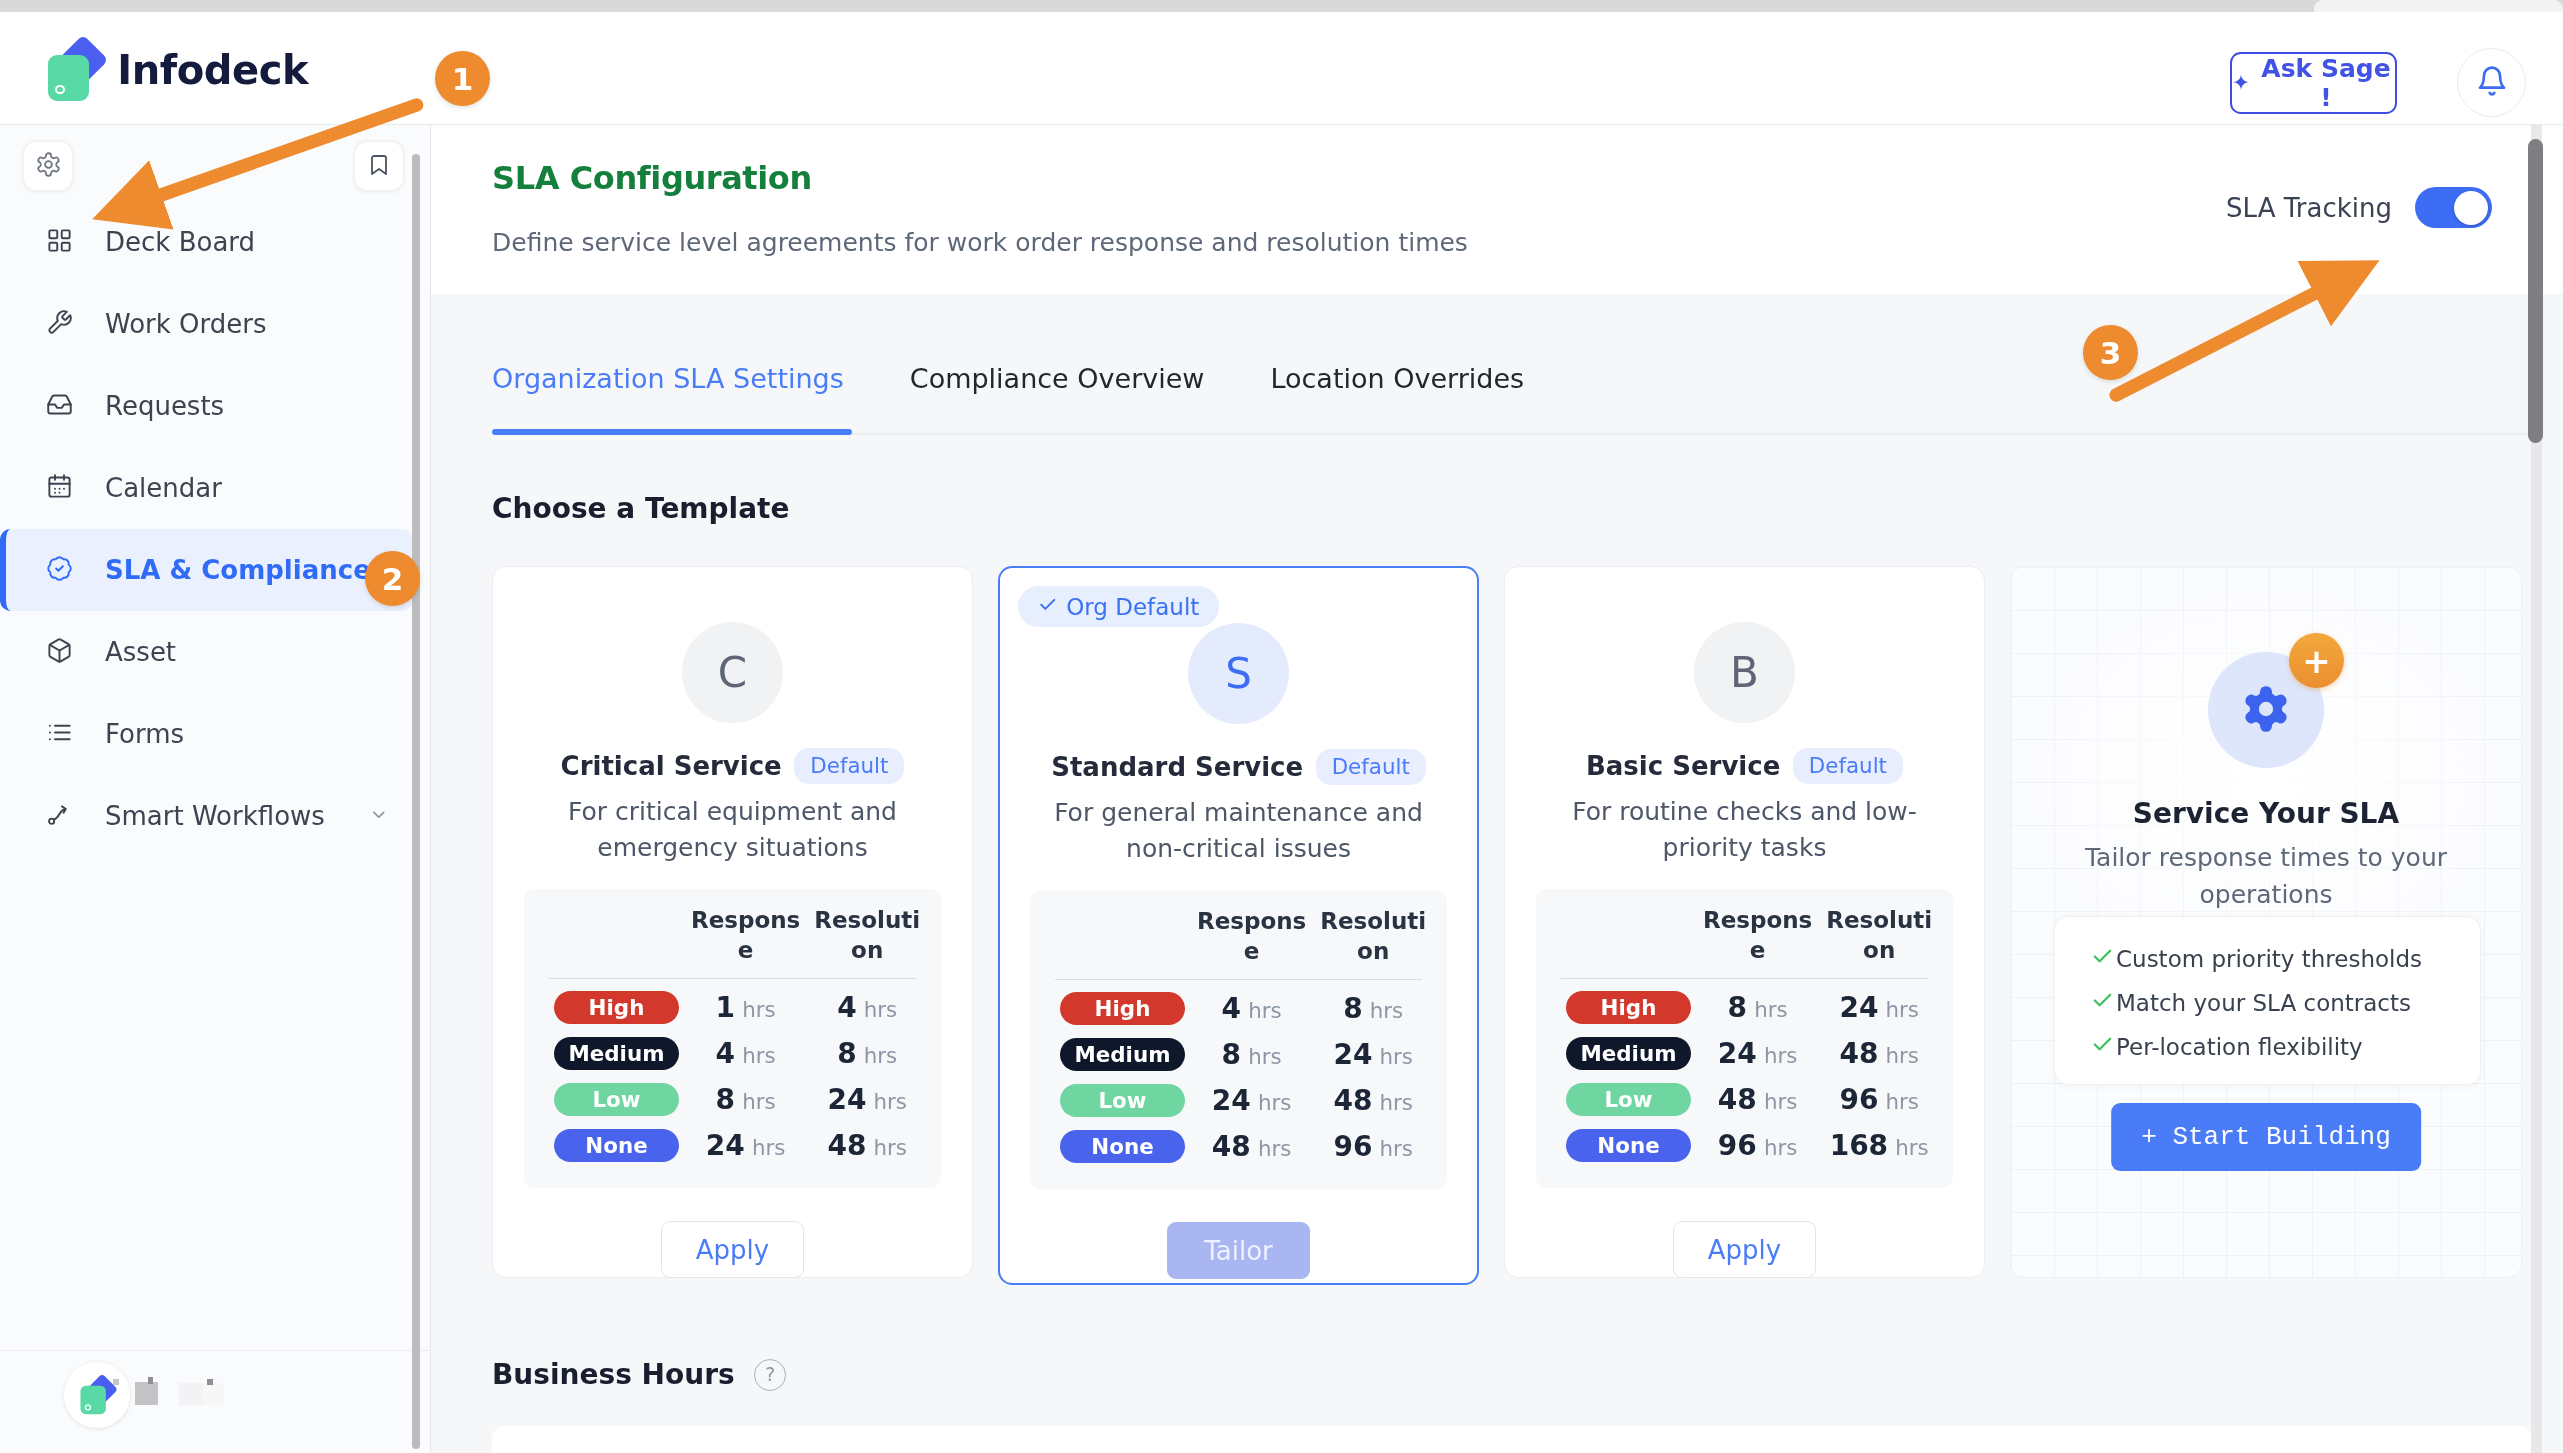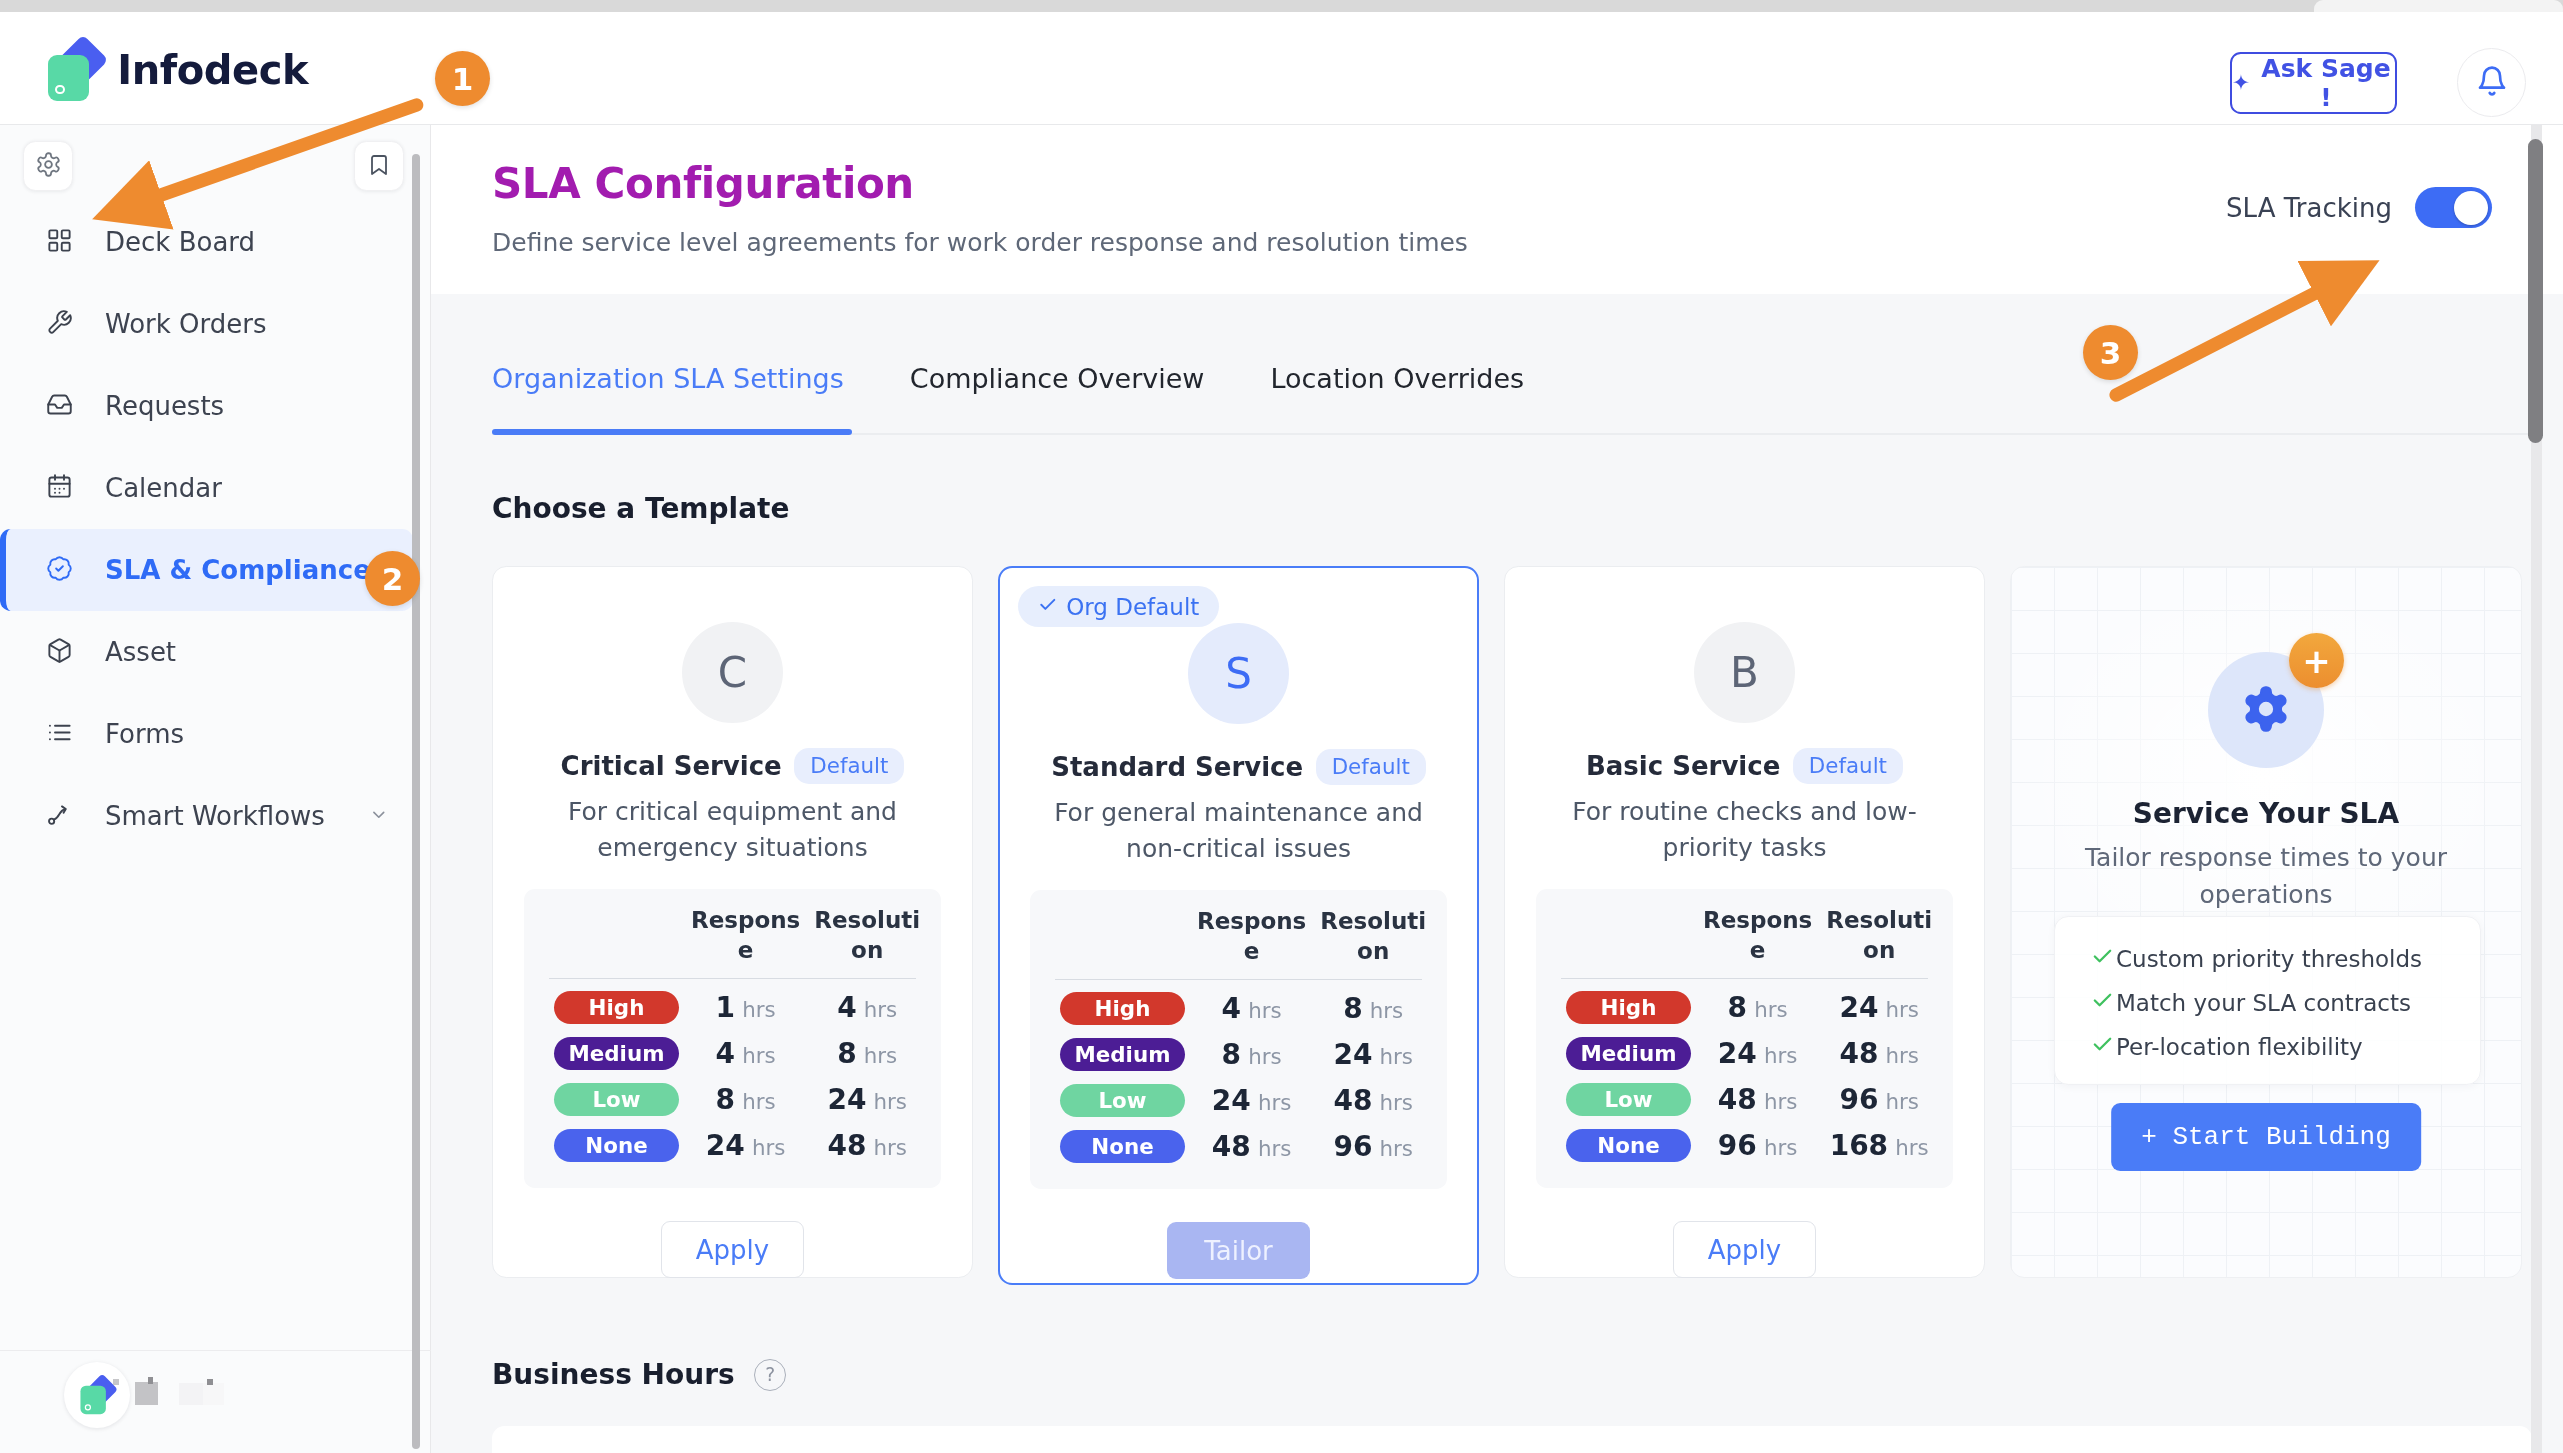--- a/index.html
+++ b/index.html
@@ -45,21 +45,21 @@
   .blip.b1{left:113px;top:1254px;width:6.2px;height:6.2px;}
   .blip.b2{left:135px;top:1257px;width:23px;height:23px;background:#c3c3c6;}
   .blip.b3{left:148px;top:1252px;width:5.3px;height:7.1px;background:#8f8f93;}
   .blip.b4{left:179px;top:1258px;width:24px;height:22px;background:#f3f3f5;}
   .blip.b5{left:203px;top:1258px;width:21.4px;height:22px;background:#f7f7f8;}
   .blip.b6{left:207px;top:1254px;width:6.2px;height:6.2px;background:#8f8f93;}
   .side-scrollbar{position:absolute;left:412px;top:28.5px;width:8px;height:1295px;border-radius:4.4px;background:#bcbcbf;}
   
   main{position:absolute;left:431px;top:125px;width:2132px;height:1329px;background:#fff;}
   .page-head{position:absolute;left:0;top:0;width:2132px;height:169px;background:#fff;}
-  .page-head h1{position:absolute;left:61px;top:34px;font-size:42px;font-weight:700;color:#a21caf;letter-spacing:-0.4px;}
+  .page-head h1{position:absolute;left:61px;top:34px;font-size:32px;font-weight:700;color:#15803d;letter-spacing:-0.4px;}
   .page-head .sub{position:absolute;left:61px;top:103px;font-size:25px;color:#5f6878;}
   .tracking{position:absolute;right:71px;top:62px;display:flex;align-items:center;gap:23px;}
   .tracking .t-lbl{font-size:26px;color:#3a4254;}
   .toggle{width:77px;height:41px;border-radius:20.5px;background:#3d6cf5;position:relative;cursor:pointer;}
   .toggle .knob{position:absolute;right:3.6px;top:3.6px;width:34px;height:34px;border-radius:50%;background:#fff;box-shadow:0 0.9px 2.7px rgba(0,0,0,.25);}
   .content{position:absolute;left:0;top:169px;width:2132px;height:1160px;background:#f6f7f9;}
   
   .tabs{position:absolute;left:61px;top:69px;display:flex;gap:66px;z-index:2;}
   .tab{font-size:27px;color:#22262e;font-weight:500;white-space:nowrap;cursor:pointer;padding-bottom:36px;}
   .tab.active{color:#4a7cf7;}
@@ -82,21 +82,21 @@
   .t-desc{margin:10.7px auto 0;width:409px;text-align:center;font-size:25px;line-height:36px;color:#4d5767;}
   .grid-panel{margin:23px auto 0;width:417px;height:299px;background:#f7f8fa;border-radius:10.7px;padding-top:16px;}
   .g-head{display:flex;padding-left:30px;}
   .g-head .spacer{width:125px;}
   .g-col{width:110px;margin-left:11.6px;text-align:center;word-break:break-all;font-size:23px;font-weight:700;color:#2a3342;line-height:30px;}
   .g-divider{margin:12.5px 25px 0;border-top:1.8px solid #d8dce2;}
   .g-rows{margin-top:5.3px;}
   .g-row{display:flex;align-items:center;height:46px;padding-left:30px;}
   .pill{display:flex;align-items:center;justify-content:center;width:125px;height:33px;border-radius:17px;color:#fff;font-weight:600;font-size:21.4px;}
   .p-high{background:#d2382c;}
-  .p-medium{background:#4c1d95;}
+  .p-medium{background:#0f172a;}
   .p-low{background:#6fd5a1;}
   .p-none{background:#4a63ed;}
   .val{width:110px;margin-left:11.6px;text-align:center;white-space:nowrap;}
   .val b{font-weight:700;font-size:28px;color:#1d2636;}
   .val i{font-style:normal;font-size:21.4px;color:#8d96a5;margin-left:7.1px;}
   .apply{display:block;margin:33px auto 0;height:57px;padding:0 34px;background:#fff;border:1.8px solid #e1e4ea;border-radius:9px;
     color:#4a7cf7;font-size:26px;font-family:inherit;cursor:pointer;}
   .apply.applied{background:#a9b6f2;border:none;color:#eef1ff;padding:0 37px;}
   
   .design{position:relative;width:512px;height:712px;border-radius:14.2px;background:#fbfcfe;border:0.9px solid #eef0f3;overflow:hidden;cursor:pointer;

